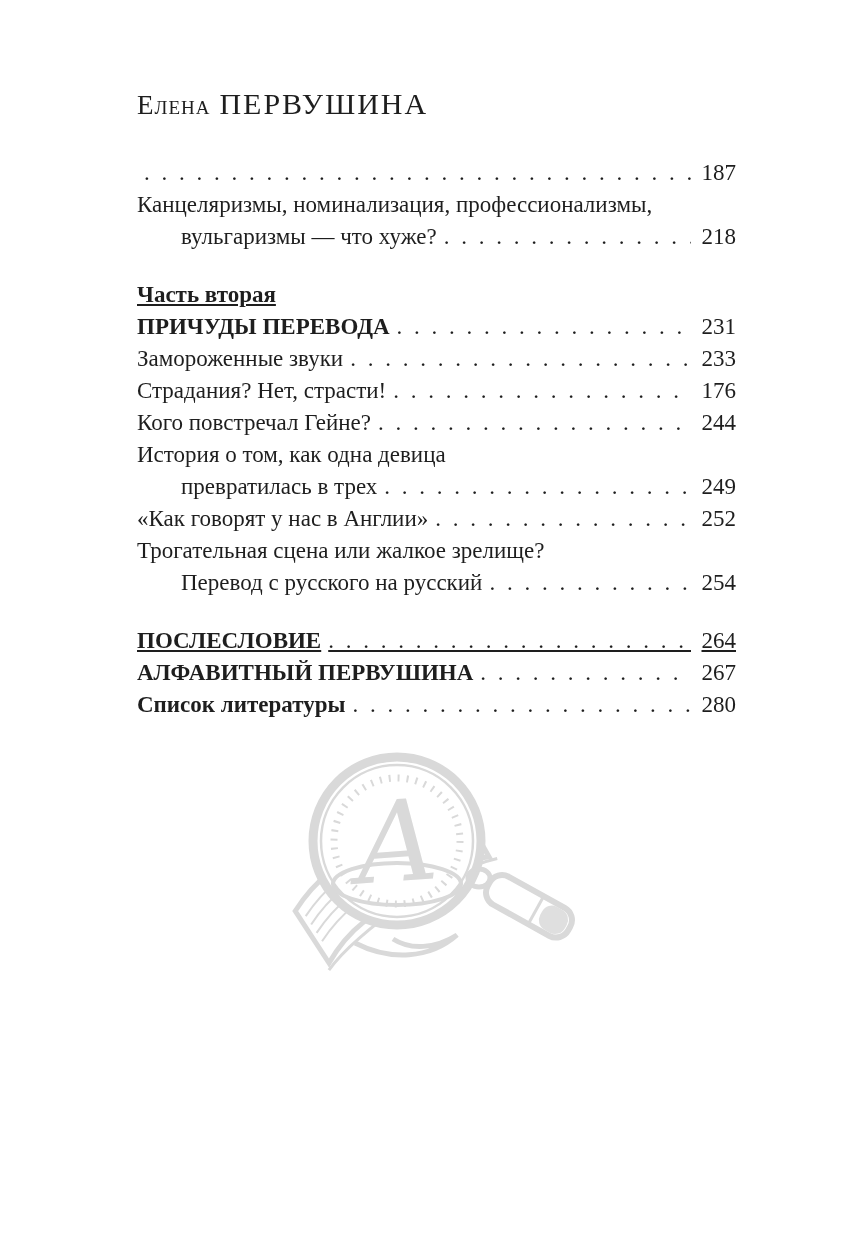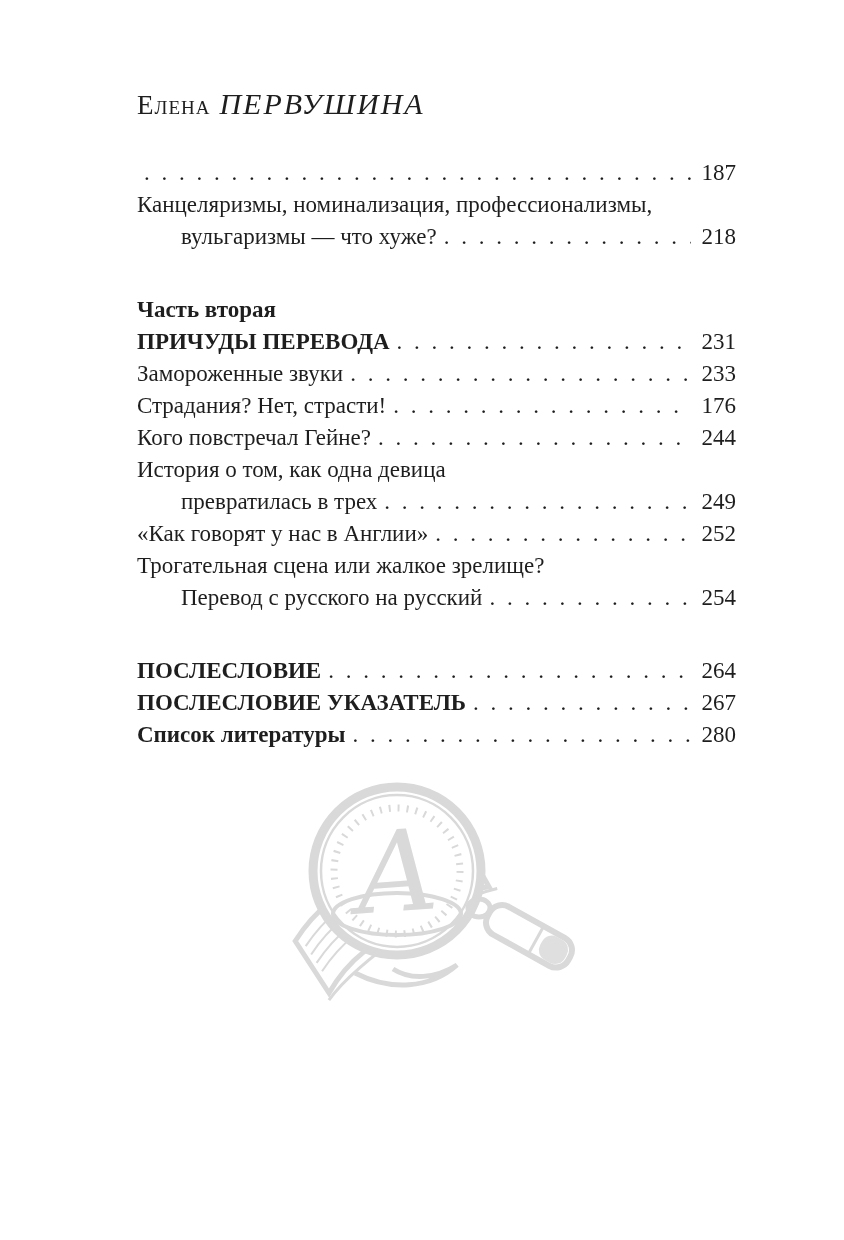--- a/index.html
+++ b/index.html
@@ -32,32 +32,31 @@
     font-size: 27px;
     line-height: 32px;
     white-space: nowrap;
   }
   .author .first {
     font-variant: small-caps;
     letter-spacing: 1px;
     margin-top: 12px;
   }
   .author .last {
-    font-style: italic;
     font-size: 30px;
     letter-spacing: 2px;
     margin-left: 9px;
   }
   
   .toc {
     margin-top: 36px;
     font-size: 23px;
   }
   .entry { margin: 0; }
-  .entry.gap-large { margin-top: 41px; }
+  .entry.gap-large { margin-top: 26px; text-decoration: underline; }
   .entry.gap-small { margin-top: 0; }
   .line {
     display: flex;
     align-items: baseline;
     line-height: 32px;
   }
   .line.indent { padding-left: 44px; }
   .t-text { white-space: nowrap; }
   .entry.bold .t-text { font-weight: 700; }
   .dots {
@@ -175,21 +174,21 @@
         </div>
         <div class="entry bold gap-large">
           <div class="line">
             <span class="t-text">ПОСЛЕСЛОВИЕ</span>
             <span class="dots"></span>
             <span class="page-num">264</span>
           </div>
         </div>
         <div class="entry bold">
           <div class="line">
-            <span class="t-text">ПОСЛЕСЛОВИЕ УКАЗАТЕЛЬ</span>
+            <span class="t-text">АЛФАВИТНЫЙ ПЕРВУШИНА</span>
             <span class="dots"></span>
             <span class="page-num">267</span>
           </div>
         </div>
         <div class="entry bold">
           <div class="line">
             <span class="t-text">Список литературы</span>
             <span class="dots"></span>
             <span class="page-num">280</span>
           </div>

